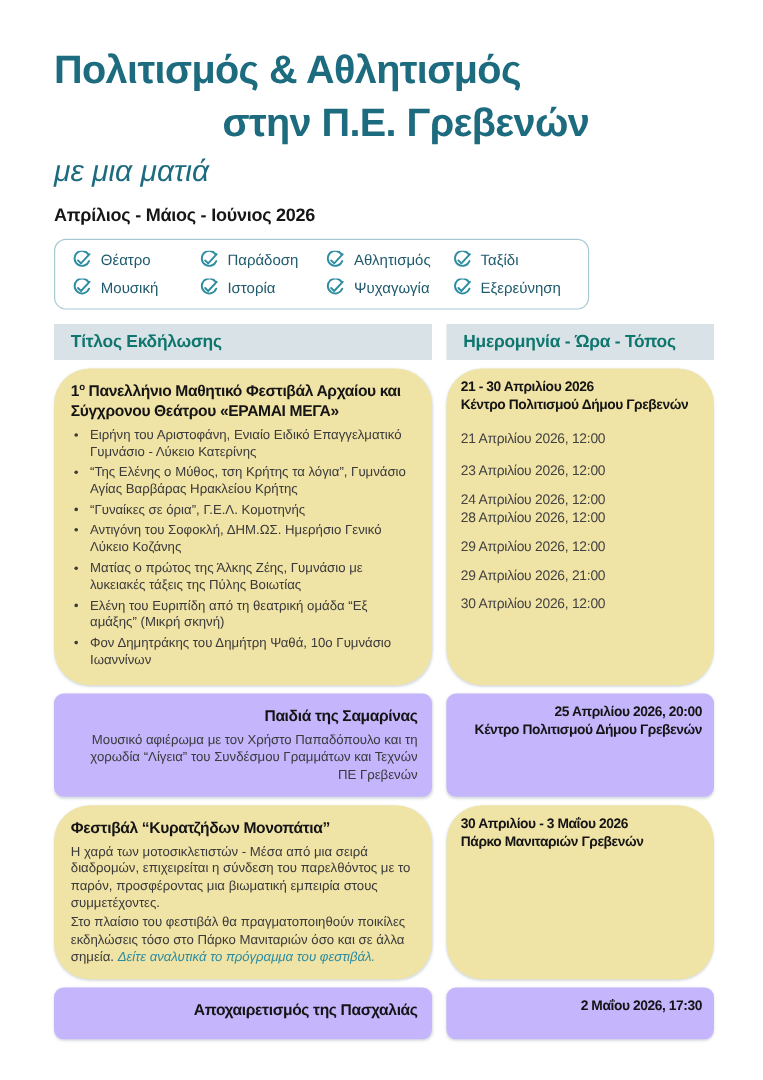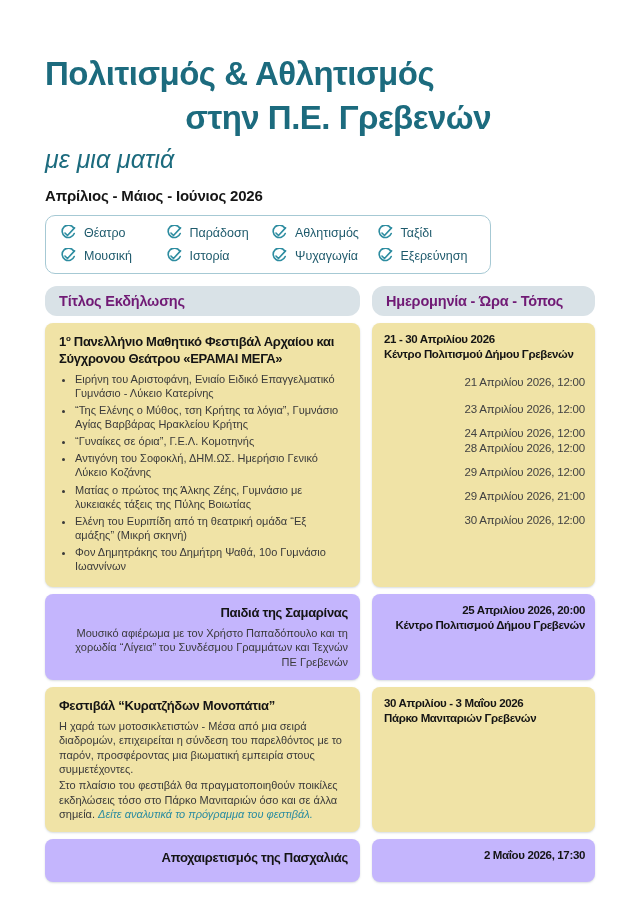--- a/index.html
+++ b/index.html
@@ -1,21 +1,21 @@
 <!DOCTYPE html>
 <html><head>
 <meta charset="utf-8">
 <style>
   html,body{margin:0;padding:0;background:#fff;}
   body{
     width:636px;height:900px;overflow:hidden;
     font-family:"Liberation Sans","DejaVu Sans",sans-serif;
     color:#1a1a1a;
   }
-  .page{box-sizing:border-box;width:532px;height:900px;padding:56px 41px 0 45px;}
+  .page{box-sizing:border-box;width:532px;height:900px;padding:40px 41px 0 45px;}
 
   
   .title-block{color:#1C6B7E;}
   .t1{font-size:33px;font-weight:bold;letter-spacing:-0.5px;line-height:1.12;}
   .t2{font-size:33px;font-weight:bold;letter-spacing:-0.5px;line-height:1.12;text-align:right;margin-top:7px;}
   .t3{font-size:25px;font-style:italic;font-weight:normal;margin-top:8px;line-height:1.15;}
   .period{font-size:15px;font-weight:bold;color:#161616;margin-top:13px;letter-spacing:-0.2px;}
 
   
   .legend{
@@ -24,43 +24,43 @@
     grid-template-columns:repeat(4,1fr);grid-template-rows:repeat(2,auto);
     grid-auto-flow:column;row-gap:5px;column-gap:6px;
   }
   .legend-item{display:flex;align-items:center;gap:8px;color:#1E5A6C;font-size:12.5px;line-height:18px;}
   .check-icon{flex:0 0 auto;width:16px;height:16px;display:block;}
 
   
   .thead,.row{display:grid;grid-template-columns:315px 223px;column-gap:12px;}
   .thead{margin-top:12px;}
   .th{
-    background:#D9E2E7;border-radius:12px;padding:7px 14px;
-    font-weight:bold;font-size:14.5px;color:#701a75;letter-spacing:-0.2px;
+    background:#D9E2E7;border-radius:0;padding:7px 14px;
+    font-weight:bold;font-size:14.5px;color:#0f766e;letter-spacing:-0.2px;
   }
   .row{margin-top:7px;}
   .cell{
     border-radius:8px;padding:9px 12px 11px 14px;box-sizing:border-box;
     box-shadow:0 1px 2px rgba(100,120,130,0.25);
   }
-  .row.yellow .cell{background:#F0E3A6;}
+  .row.yellow .cell{background:#F0E3A6;border-radius:30px;}
   .row.gray .cell{background:#c4b5fd;text-align:right;}
 
   .ev-title{font-size:13px;font-weight:bold;color:#141414;line-height:1.32;letter-spacing:-0.3px;margin:1px 0 5px;}
   .ev-title sup{font-size:8px;}
   .bullets{margin:4px 0 0;padding-left:16px;}
   .bullets li{font-size:11px;line-height:1.28;color:#3A3A3A;margin-bottom:3px;}
   .desc{font-size:11px;line-height:1.3;color:#3A3A3A;margin:2px 0 0;}
   .desc + .desc{margin-top:2px;}
   .link{color:#2B8CA0;font-style:italic;cursor:pointer;}
 
   .when-bold{font-size:11.5px;font-weight:bold;color:#141414;line-height:1.32;letter-spacing:-0.35px;}
   .cell.right{padding-left:12px;padding-right:10px;}
   .dates{margin-top:13px;}
-  .date-line{font-size:11.5px;color:#424242;margin:0 0 10px;line-height:1.22;letter-spacing:-0.2px;text-align:right;}
+  .date-line{font-size:11.5px;color:#424242;margin:0 0 10px;line-height:1.22;letter-spacing:-0.2px;}
   .dates .date-line:nth-child(3){margin-bottom:1px;}
   .dates .date-line:nth-child(1){margin-bottom:13px;}
 </style>
 </head>
 <body>
 
 <div class="page">
 
   <div class="title-block">
     <div class="t1">Πολιτισμός &amp; Αθλητισμός</div>

